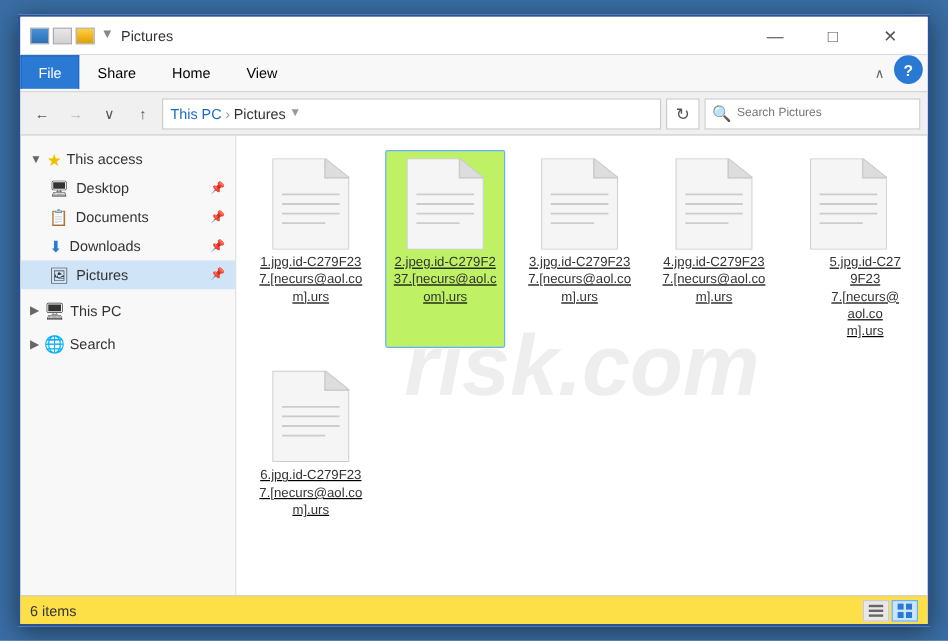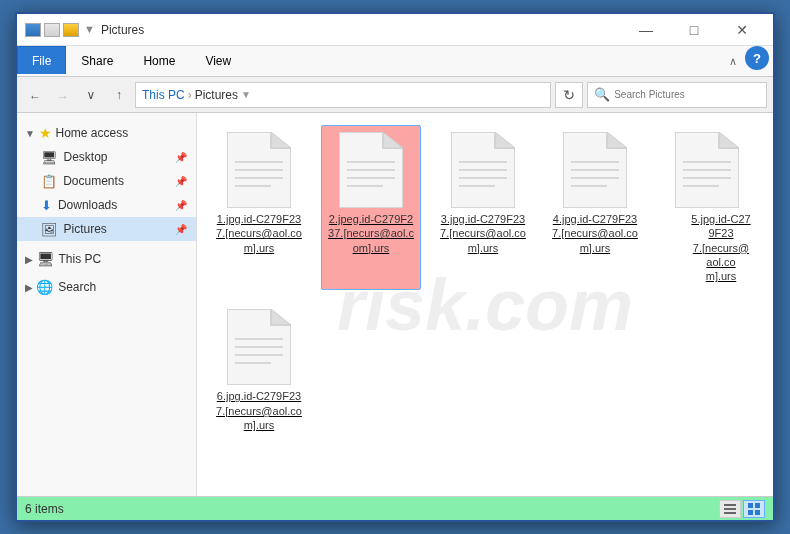--- a/index.html
+++ b/index.html
@@ -244,39 +244,39 @@
       width: 100px;
       display: flex;
       flex-direction: column;
       align-items: center;
       cursor: pointer;
       padding: 6px 4px;
       border: 1px solid transparent;
       border-radius: 2px;
       gap: 4px;
     }
-    .file-item.selected { background: #fca5a5; border-color: #66b0ff; }
+    .file-item.selected { background: #bef264; border-color: #66b0ff; }
     .file-icon {
       width: 64px;
       height: 76px;
       position: relative;
     }
     .file-icon svg { width: 100%; height: 100%; }
     .file-name {
       font-size: 11px;
       color: #333;
       text-align: center;
       word-break: break-all;
       line-height: 1.3;
     }
 
     
     .status-bar {
       height: 24px;
-      background: #86efac;
+      background: #fde047;
       border-top: 1px solid #ccc;
       display: flex;
       align-items: center;
       padding: 0 8px;
       flex-shrink: 0;
     }
     .status-text {
       font-size: 12px;
       color: #333;
       flex: 1;
@@ -346,21 +346,21 @@
     </div>
   </div>
 
   <div class="main-area">
 
     <div class="sidebar">
 
       <div class="sidebar-section-header">
         <span class="sidebar-chevron">▼</span>
         <span style="color:#f0c000;font-size:14px;">★</span>
-        <span>Home access</span>
+        <span>This access</span>
       </div>
 
       <div class="sidebar-item">
         <span style="font-size:13px;">🖥</span>
         <span>Desktop</span>
         <span class="pin-icon">📌</span>
       </div>
 
       <div class="sidebar-item">
         <span style="font-size:13px;">📋</span>

